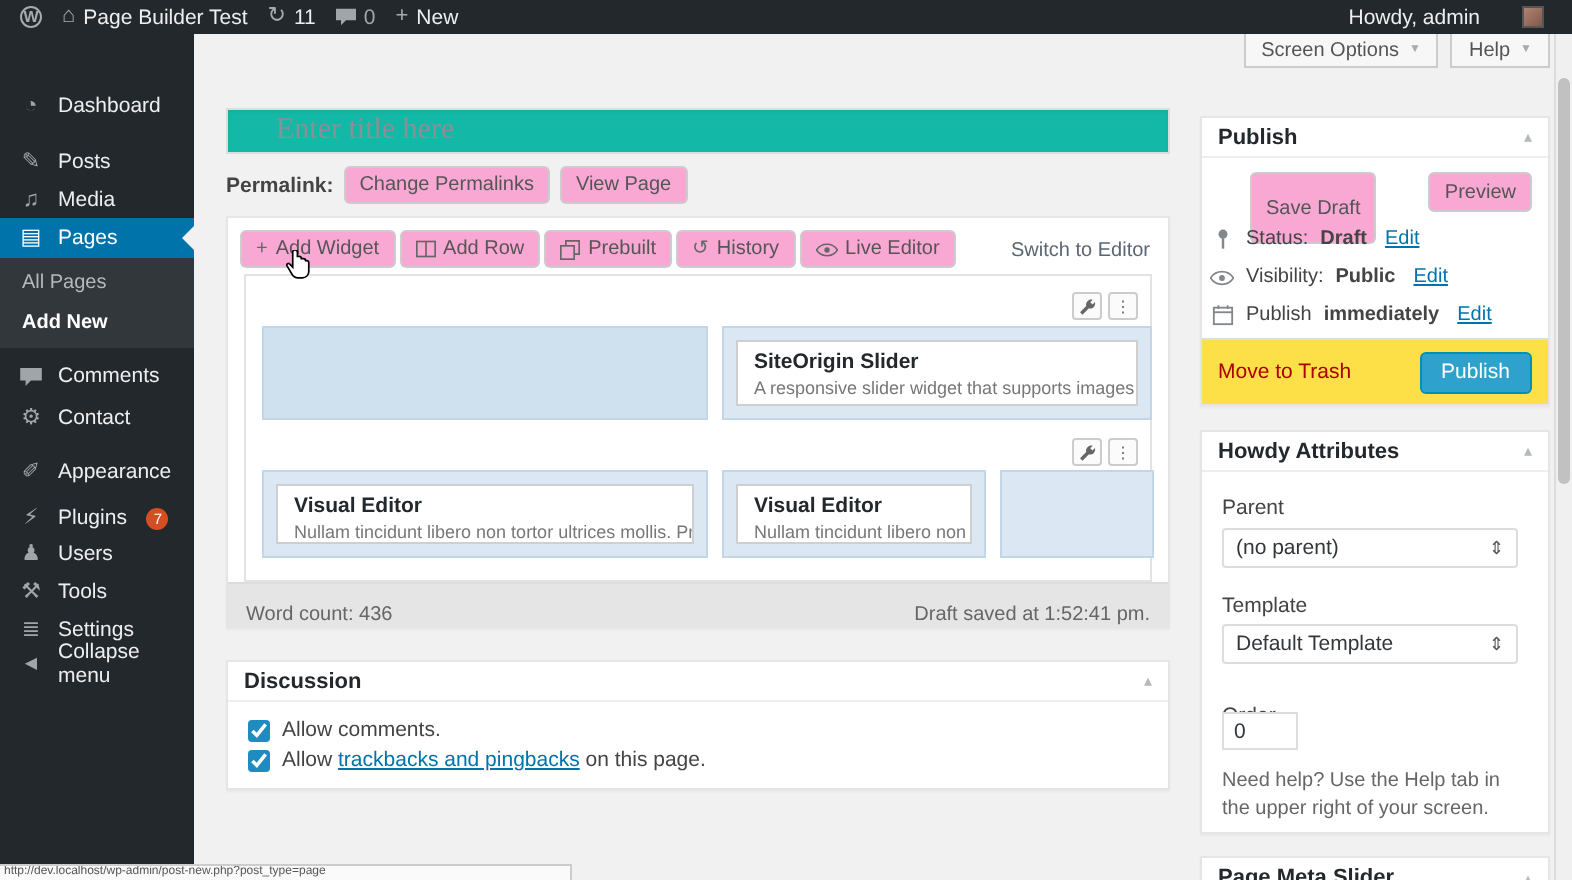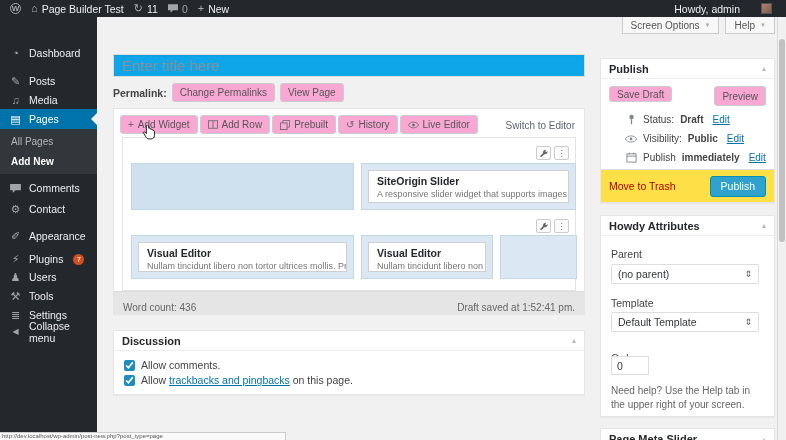--- a/index.html
+++ b/index.html
@@ -27,21 +27,21 @@
   .badge{display:inline-block;min-width:11px;height:11px;background:#d54e21;border-radius:50%;color:#fff;font-size:7.5px;line-height:11px;text-align:center;margin-left:3px;}
   
   .panel{position:absolute;background:#fff;border:1px solid #e5e5e5;box-shadow:0 1px 1px rgba(0,0,0,.04);}
   .hndl{height:20px;display:flex;align-items:center;justify-content:space-between;padding:0 8px;border-bottom:1px solid #eee;font-size:11px;font-weight:bold;color:#23282d;}
   .toggle{color:#b4b9be;font-size:8px;cursor:pointer;}
   .btn{display:inline-flex;align-items:center;gap:4px;height:19px;padding:0 7px;background:#f9a8d4;border:1px solid #ccc;border-radius:3px;font-size:10px;color:#555;cursor:pointer;white-space:nowrap;}
   .btn .bi{color:#666;font-size:10px;line-height:1;display:inline-flex;}
   .btn-primary{background:#2ea2cc;border:1px solid #0090b5;color:#fff;height:21px;padding:0 10px;border-radius:3px;font-size:10.5px;display:inline-flex;align-items:center;cursor:pointer;}
   
   .page-title{position:absolute;left:113px;top:26px;font-size:19px;color:#23282d;font-weight:normal;}
-  .title-input{position:absolute;left:113px;top:54px;width:472px;height:23px;border:1px solid #ddd;background:#0ea5e9;padding:0 8px;font-size:15px;color:#32373c;font-family:Liberation Sans, sans-serif;box-shadow:inset 0 1px 2px rgba(0,0,0,.05);}
+  .title-input{position:absolute;left:113px;top:54px;width:472px;height:23px;border:1px solid #ddd;background:#14b8a6;padding:0 24px;font-size:15px;color:#32373c;font-family:Liberation Serif, serif;box-shadow:inset 0 1px 2px rgba(0,0,0,.05);}
   .title-input::placeholder{color:#8a9096;}
   .permalink{position:absolute;left:113px;top:83px;width:472px;display:flex;align-items:center;gap:5px;font-size:10.5px;color:#444;}
   .permalink b{font-weight:bold;}
   
   .builder{left:113px;top:108px;width:472px;height:206px;}
   .btoolbar{position:absolute;left:6px;top:6px;display:flex;gap:2px;}
   .switch-editor{position:absolute;right:9px;top:11px;font-size:10px;color:#5b6670;cursor:pointer;}
   .bgrid{position:absolute;left:8px;top:28px;right:8px;bottom:22px;background:#fff;border:1px solid #e3e3e3;}
   .prow-actions{position:absolute;display:flex;gap:3px;}
   .act-btn{width:15px;height:14px;background:#fbfbfb;border:1px solid #ccc;border-radius:2px;display:flex;align-items:center;justify-content:center;color:#666;font-size:8px;cursor:pointer;}
@@ -54,21 +54,21 @@
   
   .discussion{left:113px;top:330px;width:472px;height:65px;}
   .checkrow{position:absolute;left:10px;display:flex;align-items:center;gap:6px;font-size:10.5px;color:#444;}
   .checkrow input{width:11px;height:11px;accent-color:#1e8cbe;margin:0;}
   a.link{color:#0073aa;text-decoration:underline;cursor:pointer;}
   
   .tabs{position:absolute;top:17px;right:11px;display:flex;gap:6px;}
   .tab-btn{height:17px;display:flex;align-items:center;gap:5px;padding:0 8px;background:#f7f7f7;border:1px solid #ccc;border-top:none;font-size:10px;color:#555;cursor:pointer;}
   .tab-btn .dd{font-size:6px;color:#aaa;}
   .publish-box{left:600px;top:58px;width:175px;height:145px;}
-  .pb-row{position:absolute;left:24px;right:8px;display:flex;align-items:center;gap:6px;font-size:10px;color:#444;}
+  .pb-row{position:absolute;left:4px;right:8px;display:flex;align-items:center;gap:6px;font-size:10px;color:#444;}
   .pb-row .pic{color:#82878c;display:inline-flex;width:12px;justify-content:center;}
   .edit-link{color:#0073aa;text-decoration:underline;cursor:pointer;margin-left:3px;}
   .pb-footer{position:absolute;left:0;right:0;bottom:0;height:33px;background:#fde047;border-top:1px solid #ddd;display:flex;align-items:center;justify-content:space-between;padding:0 8px;}
   .trash{color:#a00;font-size:10.5px;cursor:pointer;}
   .attr-box{left:600px;top:215px;width:175px;height:202px;}
   .flabel{position:absolute;left:10px;font-size:10.5px;color:#444;}
   .select-box{position:absolute;left:10px;width:148px;height:20px;border:1px solid #ddd;background:#fff;border-radius:2px;display:flex;align-items:center;justify-content:space-between;padding:0 6px;font-size:10.5px;color:#32373c;cursor:pointer;}
   .select-box .stp{font-size:9px;color:#555;}
   .order-input{position:absolute;left:10px;width:38px;height:19px;border:1px solid #ddd;background:#fff;padding:0 5px;font-size:10.5px;color:#32373c;font-family:inherit;}
   .help-text{position:absolute;left:10px;right:10px;font-size:10px;color:#666;line-height:1.35;}
@@ -303,21 +303,21 @@
         <span>Allow </span><a class="link">trackbacks and pingbacks</a><span> on this page.</span>
       </span>
     </div>
   </div>
 
   <div class="panel publish-box">
     <div class="hndl">
       <span>Publish</span>
       <span class="toggle">▴</span>
     </div>
-    <span class="btn" style="position:absolute;left:8px;top:27px;height:16px">Save Draft</span>
+    <span class="btn" style="position:absolute;left:24px;top:27px;height:36px">Save Draft</span>
     <span class="btn" style="position:absolute;right:8px;top:27px;height:20px">Preview</span>
 
     <div class="pb-row" style="top:55px">
       <span class="pic">
           <svg width="7" height="11" viewBox="0 0 8 12">
             <circle cx="4" cy="3.2" r="2.6" fill="currentColor"></circle>
             <path d="M4 5.5v6" stroke="currentColor" stroke-width="1.4"></path>
           </svg>
         </span>
       <span>Status:</span>

